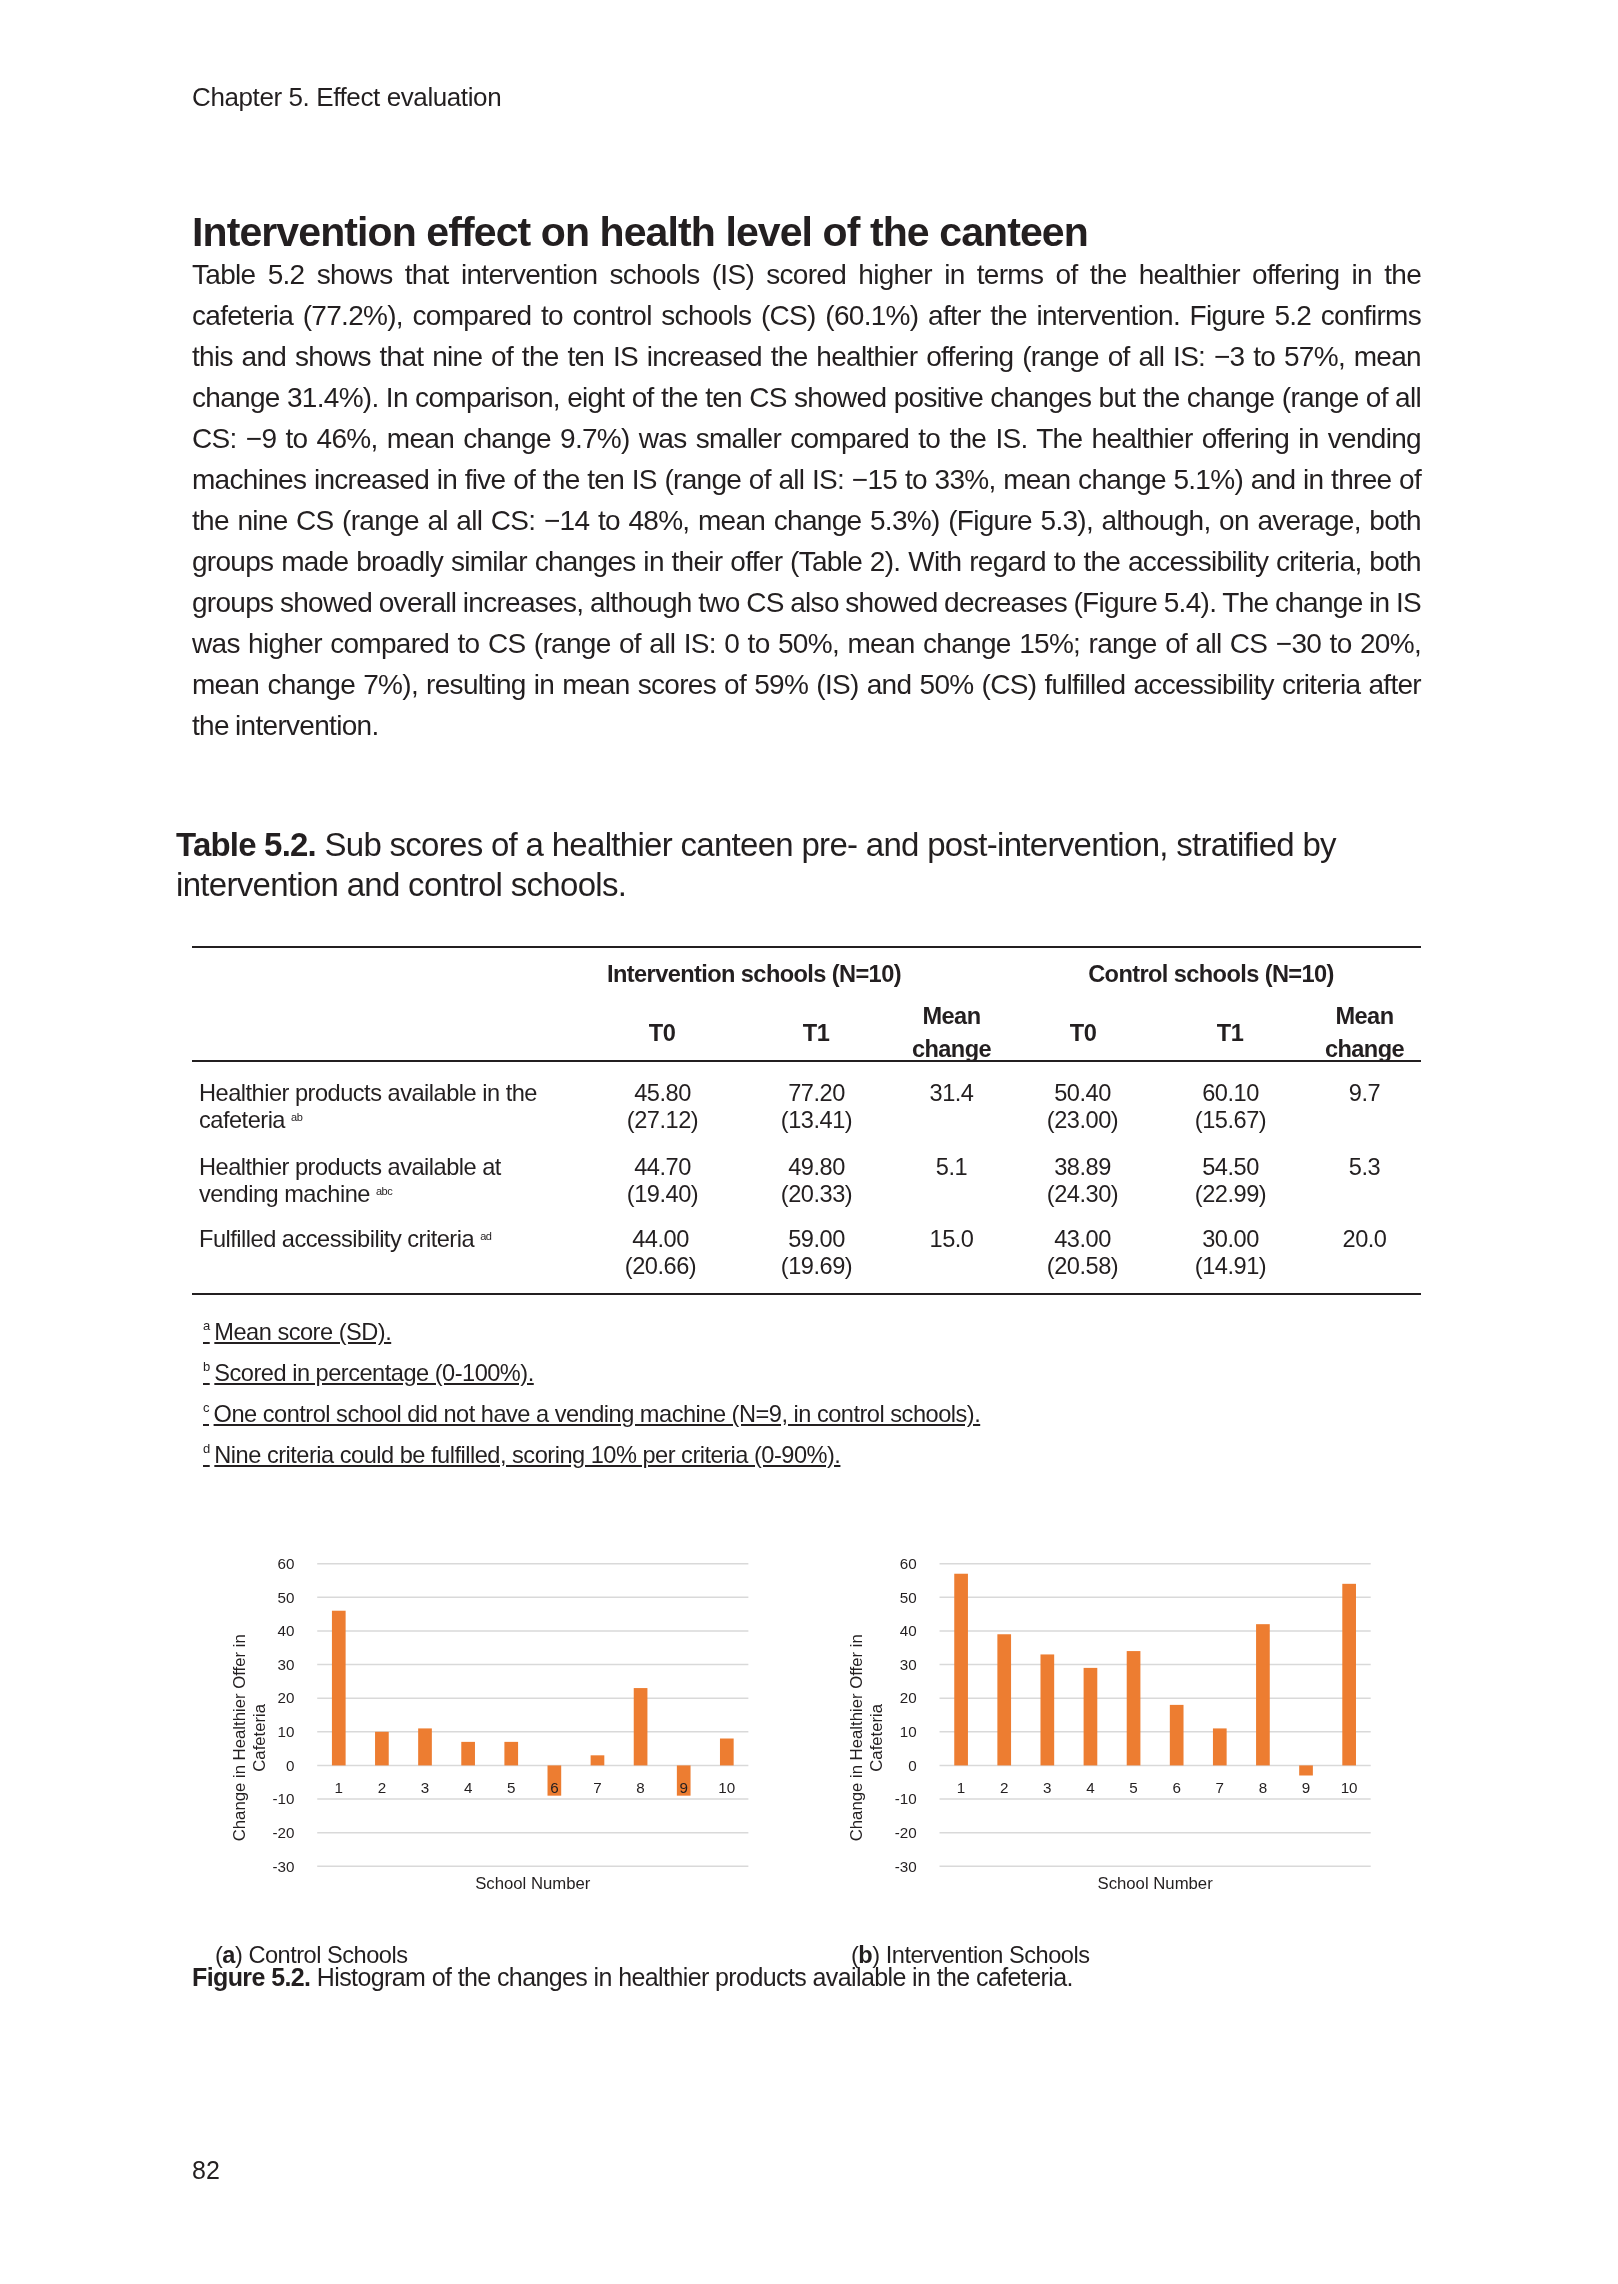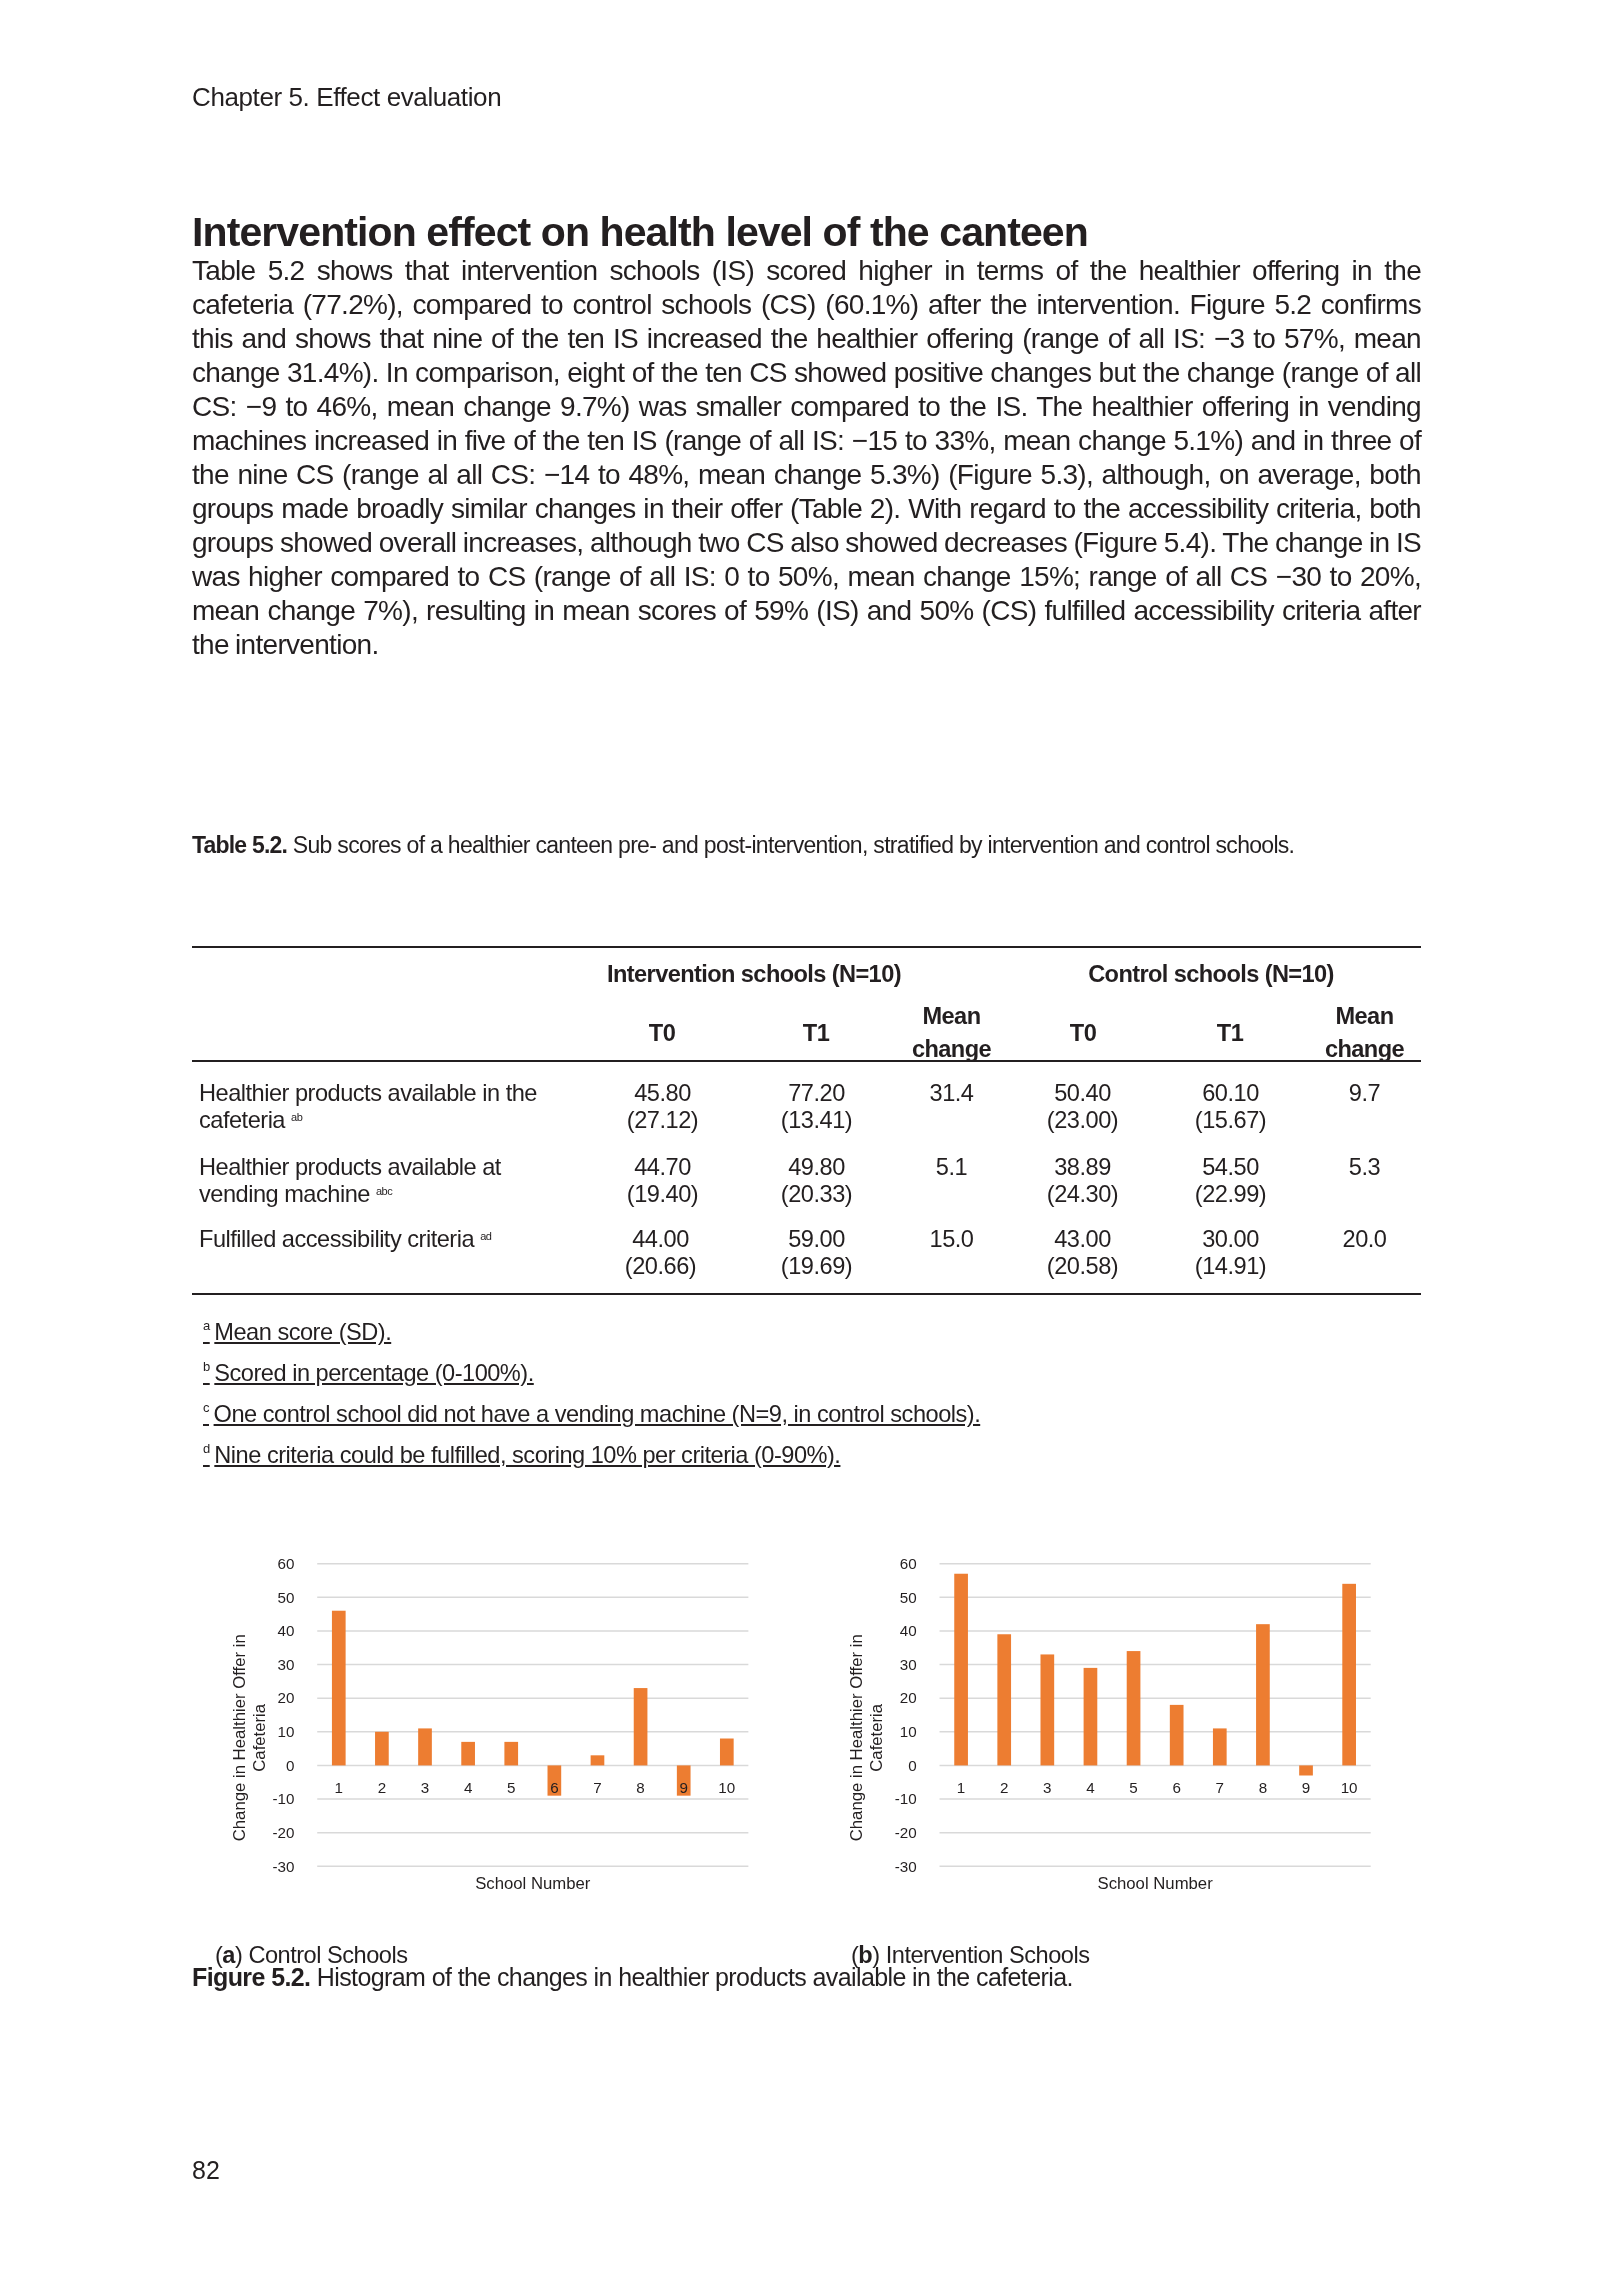--- a/index.html
+++ b/index.html
@@ -1,23 +1,23 @@
 <!DOCTYPE html>
 <html style="font-size:12px"><head>
 <meta charset="utf-8">
 <style>
   html, body { margin:0; padding:0; background:#ffffff; }
   body { width:1619px; height:2284px; position:relative; overflow:hidden;
          font-family:"Liberation Sans", sans-serif; color:#231f20; }
   .abs { position:absolute; }
   .running-head { left:192px; top:82px; font-size:26px; letter-spacing:-0.4px; }
   .section-title { left:192px; top:209px; font-size:41px; font-weight:bold; letter-spacing:-0.9px; }
-  .body-text { left:192px; top:254px; width:1229px; font-size:28px; line-height:34px;
+  .body-text { left:192px; top:254px; width:1229px; font-size:28px; line-height:41px;
                text-align:justify; letter-spacing:-0.7px; word-spacing:-0.8px; }
-  .table-caption { left:192px; top:825px; width:1229px; font-size:23px; line-height:40px; letter-spacing:-0.7px; }
+  .table-caption { left:176px; top:825px; width:1229px; font-size:33px; line-height:40px; letter-spacing:-0.7px; }
   .table-caption b { letter-spacing:-0.8px; }
   .rule-top { position:absolute; left:192px; top:946px; width:1229px; height:2.3px; background:#231f20; }
   .rule-mid { position:absolute; left:192px; top:1060px; width:1229px; height:1.5px; background:#231f20; }
   .rule-bot { position:absolute; left:192px; top:1293px; width:1229px; height:2.3px; background:#231f20; }
   .th-group { position:absolute; font-size:23.6px; font-weight:bold; letter-spacing:-0.6px; text-align:center; }
   .th-col { position:absolute; font-size:23.6px; font-weight:bold; letter-spacing:-0.6px; text-align:center; line-height:33px; }
   .row-label { position:absolute; left:199px; font-size:23.6px; line-height:27px; letter-spacing:-0.5px; }
   .row-label sup { font-size:11px; vertical-align:top; position:relative; top:-3px; }
   .cell { position:absolute; font-size:23.6px; line-height:27px; text-align:center; letter-spacing:-0.5px; }
   .footnote { position:absolute; left:203px; font-size:23.6px; letter-spacing:-0.5px;text-decoration:underline; }

